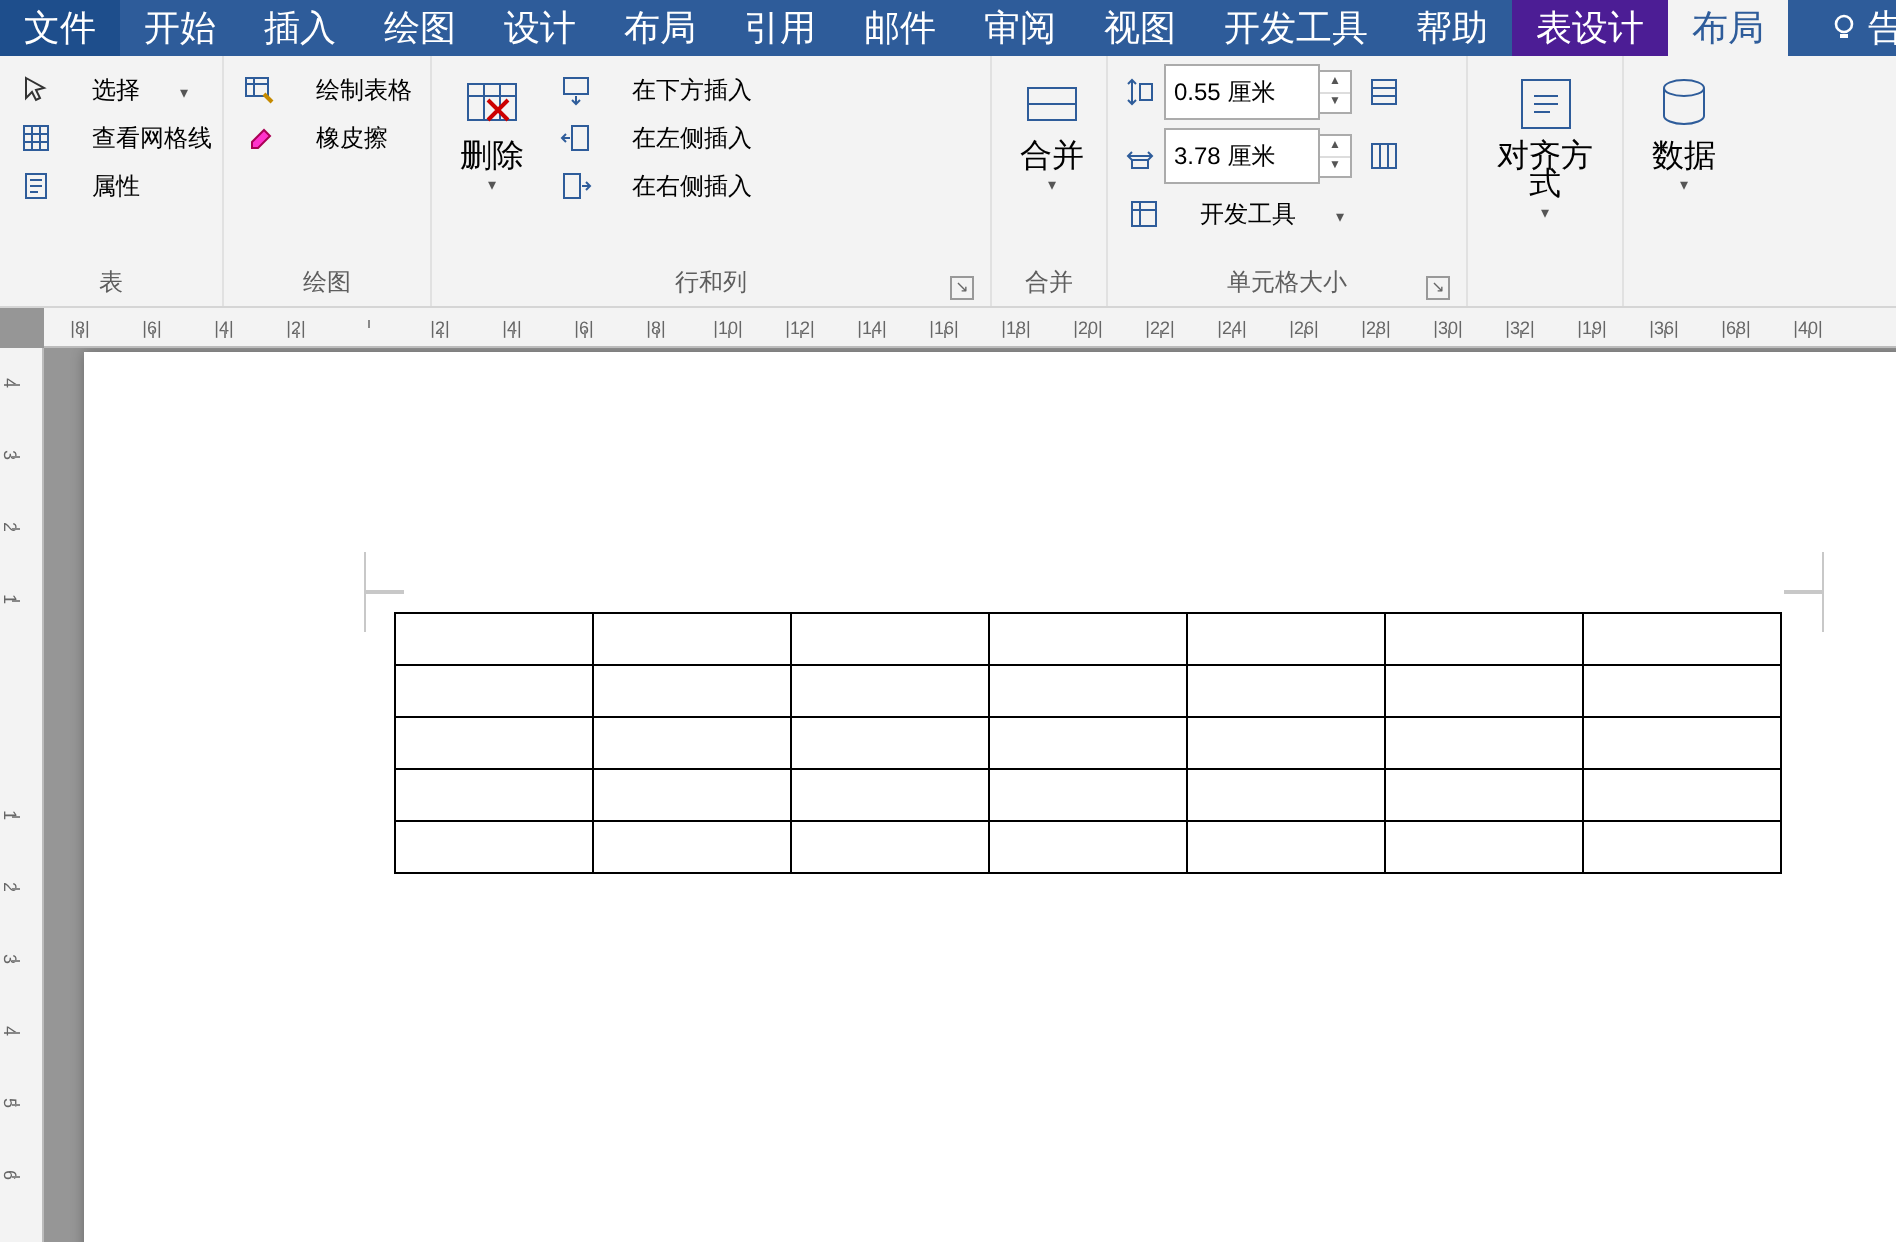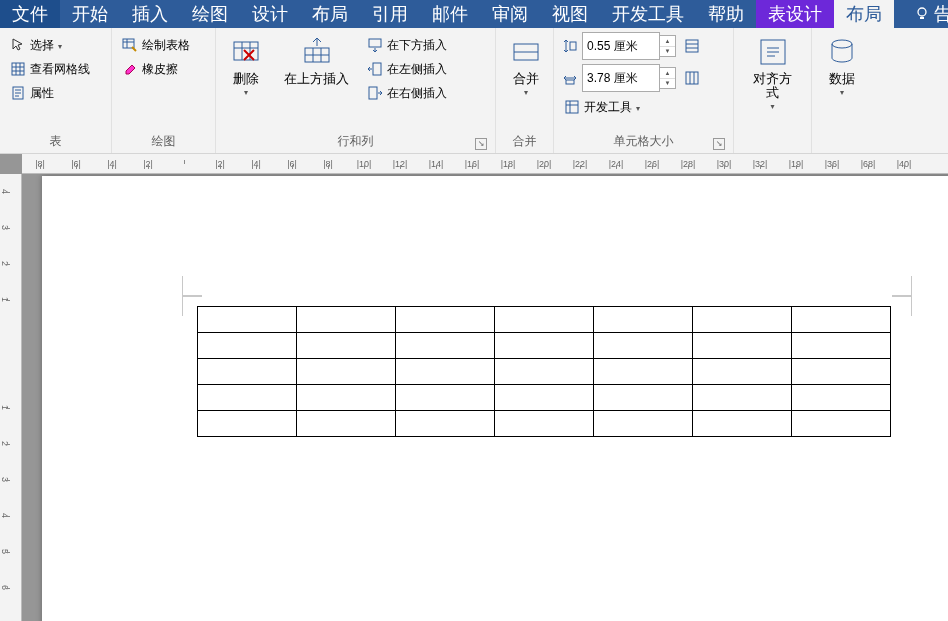--- a/index.html
+++ b/index.html
@@ -1,35 +1,35 @@
 <!DOCTYPE html>
 <html><head>
 <meta charset="utf-8">
 <style>
 *{box-sizing:border-box;margin:0;padding:0;font-family:"Microsoft YaHei","Segoe UI",sans-serif}
 body{background:#fff;width:948px;height:621px;overflow:hidden;font-size:12px;color:#000}
 .ribbon-tabs{background:#2e5c9a;height:28px;display:flex;align-items:stretch;color:#fff}
 .ribbon-tabs .tab{padding:0 12px;display:flex;align-items:center;font-size:18px;cursor:pointer;white-space:nowrap}
 .ribbon-tabs .tab.file{background:#1e4e8c}
 .ribbon-tabs .tab.active{background:#f3f3f3;color:#2e5c9a}
-.ribbon-tabs .tab.ctx{background:#6d28d9}
+.ribbon-tabs .tab.ctx{background:#4c1d95}
 .ribbon-tabs .spacer{flex:0 0 8px}
 .ribbon-tabs .tab.tell{display:flex;gap:4px}
 .ribbon-tabs .tab.share{margin-left:auto;display:flex;align-items:flex-end;gap:4px}
 .ribbon{background:#f3f3f3;border-bottom:1px solid #d5d5d5;height:126px;display:flex}
 .group{border-right:1px solid #e1e1e1;padding:4px 6px 0;display:flex;flex-direction:column;justify-content:space-between}
 .group-body{flex:1;display:flex;align-items:flex-start;gap:6px}
 .group-label{text-align:center;font-size:12px;color:#5e5e5e;padding:2px 0 3px;position:relative}
 .group-label .launcher{position:absolute;right:2px;bottom:3px;width:12px;height:12px;border:1px solid #999;font-size:8px;line-height:10px;color:#666;text-align:center}
 .vstack{display:flex;flex-direction:column;gap:2px;padding-top:2px}
-.hitem{display:flex;align-items:center;gap:4px;padding:2px 4px;height:22px;cursor:pointer;white-space:nowrap}
+.hitem{display:flex;align-items:center;gap:20px;padding:2px 4px;height:22px;cursor:pointer;white-space:nowrap}
 .icon-sm{width:16px;height:16px;flex:0 0 16px}
 .bigbtn{display:flex;flex-direction:column;align-items:center;justify-content:flex-start;padding:4px 8px 0;cursor:pointer;min-width:48px}
 .bigbtn .icon-lg{width:32px;height:32px;margin-bottom:4px}
-.bigbtn .lbl{text-align:center;font-size:13px;line-height:14px}
+.bigbtn .lbl{text-align:center;font-size:16px;line-height:14px}
 .drop{font-size:8px;color:#555;margin-top:2px}
 .cell-input{height:22px;width:78px;background:#fff;border:1px solid #ababab;display:flex;align-items:center;padding:13px 4px;font-size:12px}
 .spin{width:16px;height:22px;display:flex;flex-direction:column;border:1px solid #ababab;border-left:0;background:#fff}
 .spin div{flex:1;display:flex;align-items:center;justify-content:center;font-size:6px;color:#555;cursor:pointer}
 .spin div:first-child{border-bottom:1px solid #ddd}
 .dim-row{display:flex;align-items:center;margin-bottom:2px}
 .dim-icon{width:20px;height:20px;display:flex;align-items:center;justify-content:center;margin-right:2px}
 .workspace{position:relative;height:467px;background:#969696;display:flex}
 .h-ruler{position:absolute;top:0;left:22px;right:0;height:20px;background:#f3f3f3;border-bottom:1px solid #bcbcbc;display:flex;align-items:center;overflow:hidden;font-size:9px;color:#666}
 .h-ruler .tick{flex:0 0 36px;text-align:center;position:relative}
@@ -135,28 +135,20 @@
   <div class="group" style="width:280px">
     <div class="group-body">
       <div class="bigbtn">
         <svg class="icon-lg" viewBox="0 0 32 32">
             <rect x="4" y="6" width="24" height="18" fill="none" stroke="#2e5c9a"></rect>
             <path d="M4 12h24M12 6v18M20 6v18" stroke="#2e5c9a"></path>
             <path d="M14 14l10 10M24 14l-10 10" stroke="#c00" stroke-width="2"></path>
           </svg>
         <div class="lbl">删除</div>
         <span class="drop">▾</span>
-      </div>
-      <div class="bigbtn">
-        <svg class="icon-lg" viewBox="0 0 32 32">
-            <rect x="4" y="12" width="24" height="14" fill="none" stroke="#2e5c9a"></rect>
-            <path d="M4 19h24M12 12v14M20 12v14" stroke="#2e5c9a"></path>
-            <path d="M16 2v8M12 6l4-4 4 4" stroke="#2e5c9a" fill="none"></path>
-          </svg>
-        <div class="lbl">在上方插入</div>
       </div>
       <div class="vstack">
         <div class="hitem">
           <svg class="icon-sm" viewBox="0 0 16 16">
               <rect x="2" y="2" width="12" height="8" fill="none" stroke="#2e5c9a"></rect>
               <path d="M8 11v4M6 13l2 2 2-2" stroke="#2e5c9a" fill="none"></path>
             </svg>
           <span>在下方插入</span>
         </div>
         <div class="hitem">

